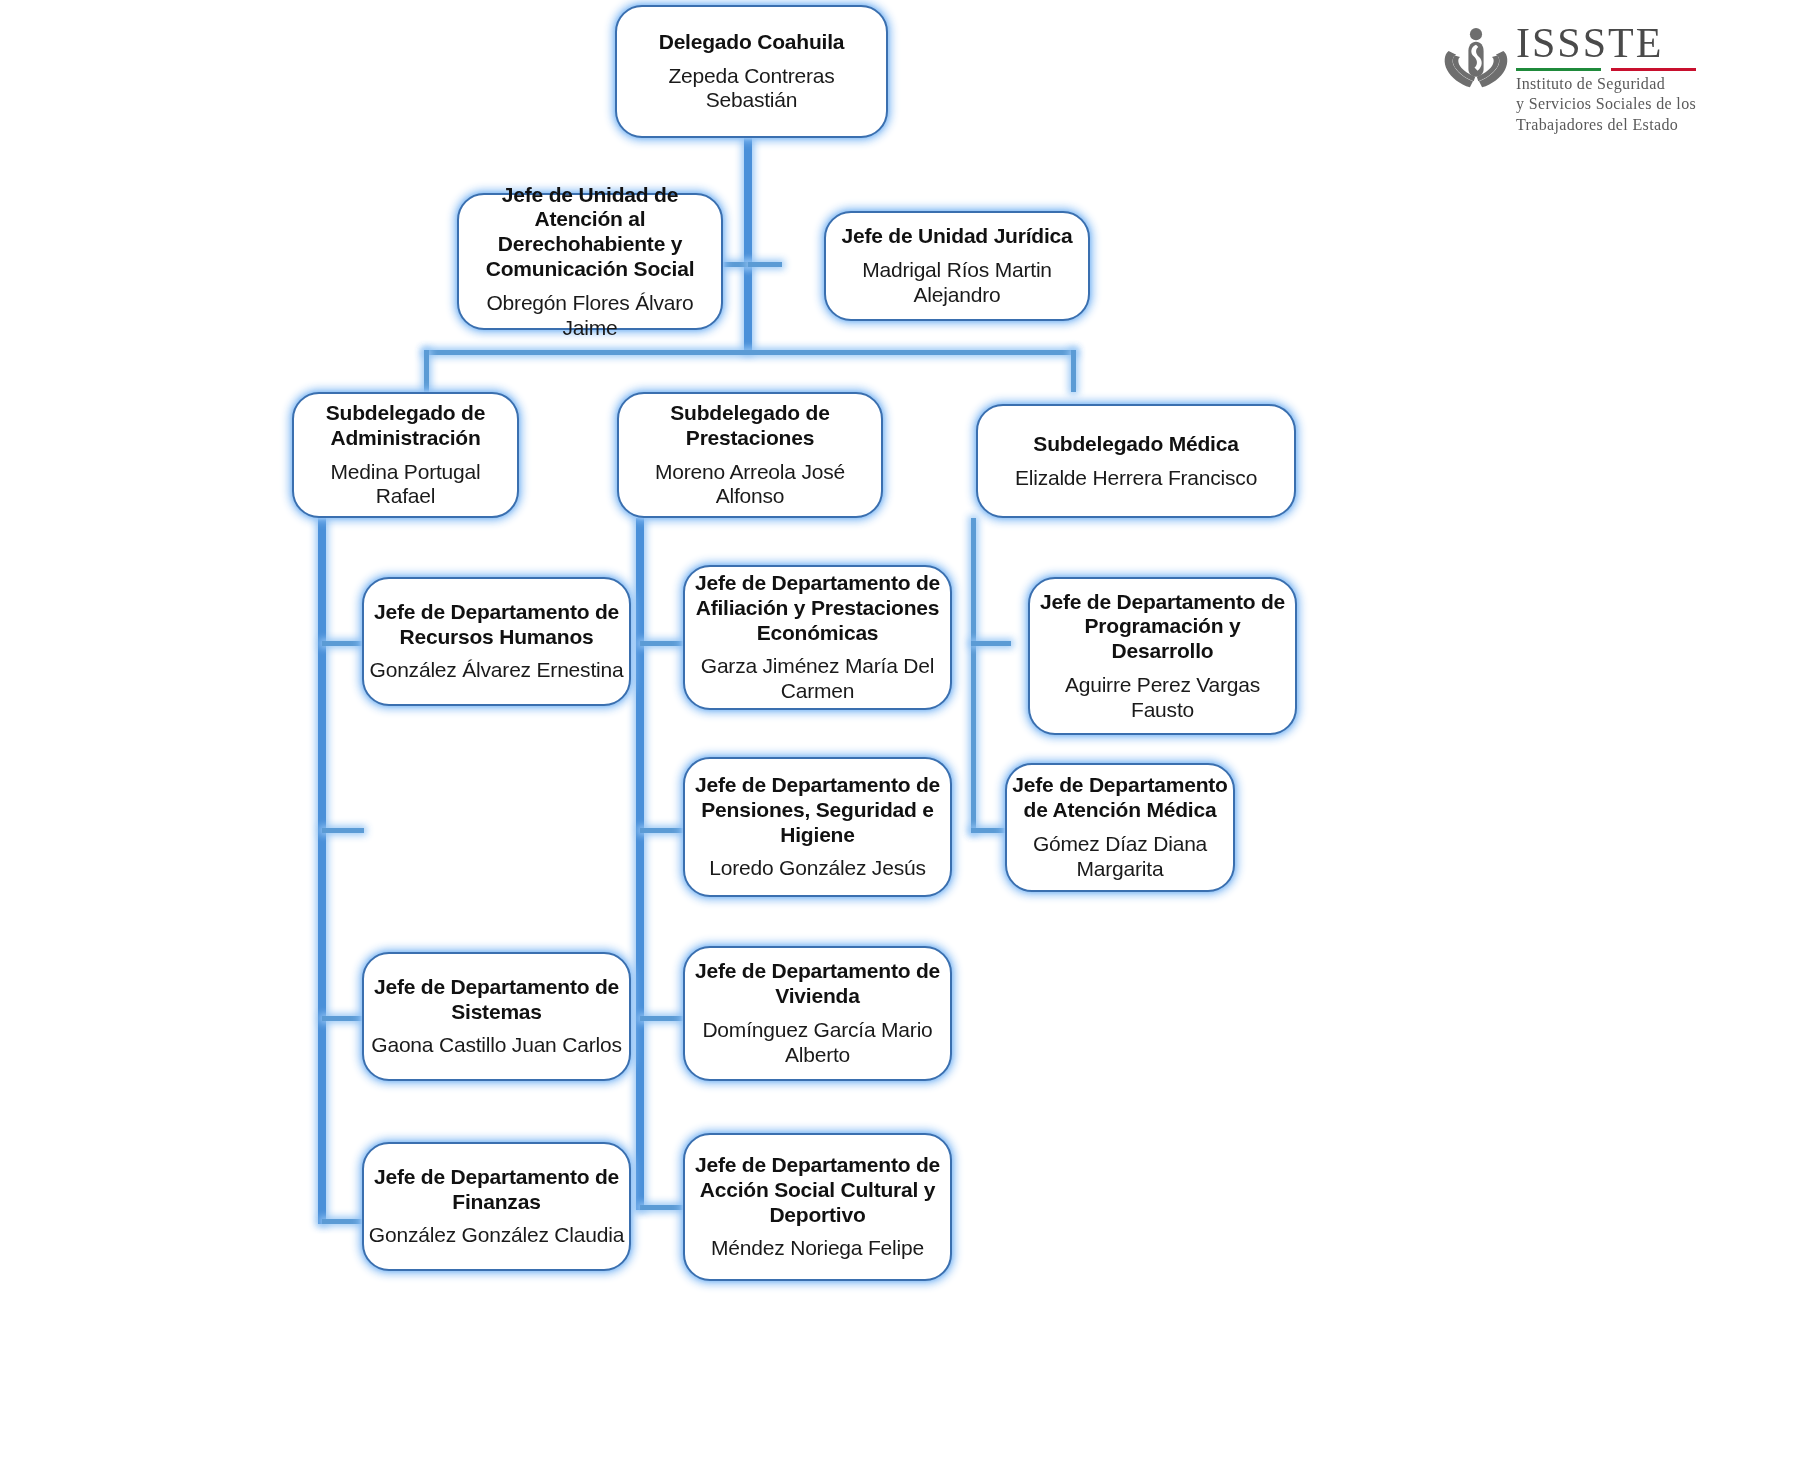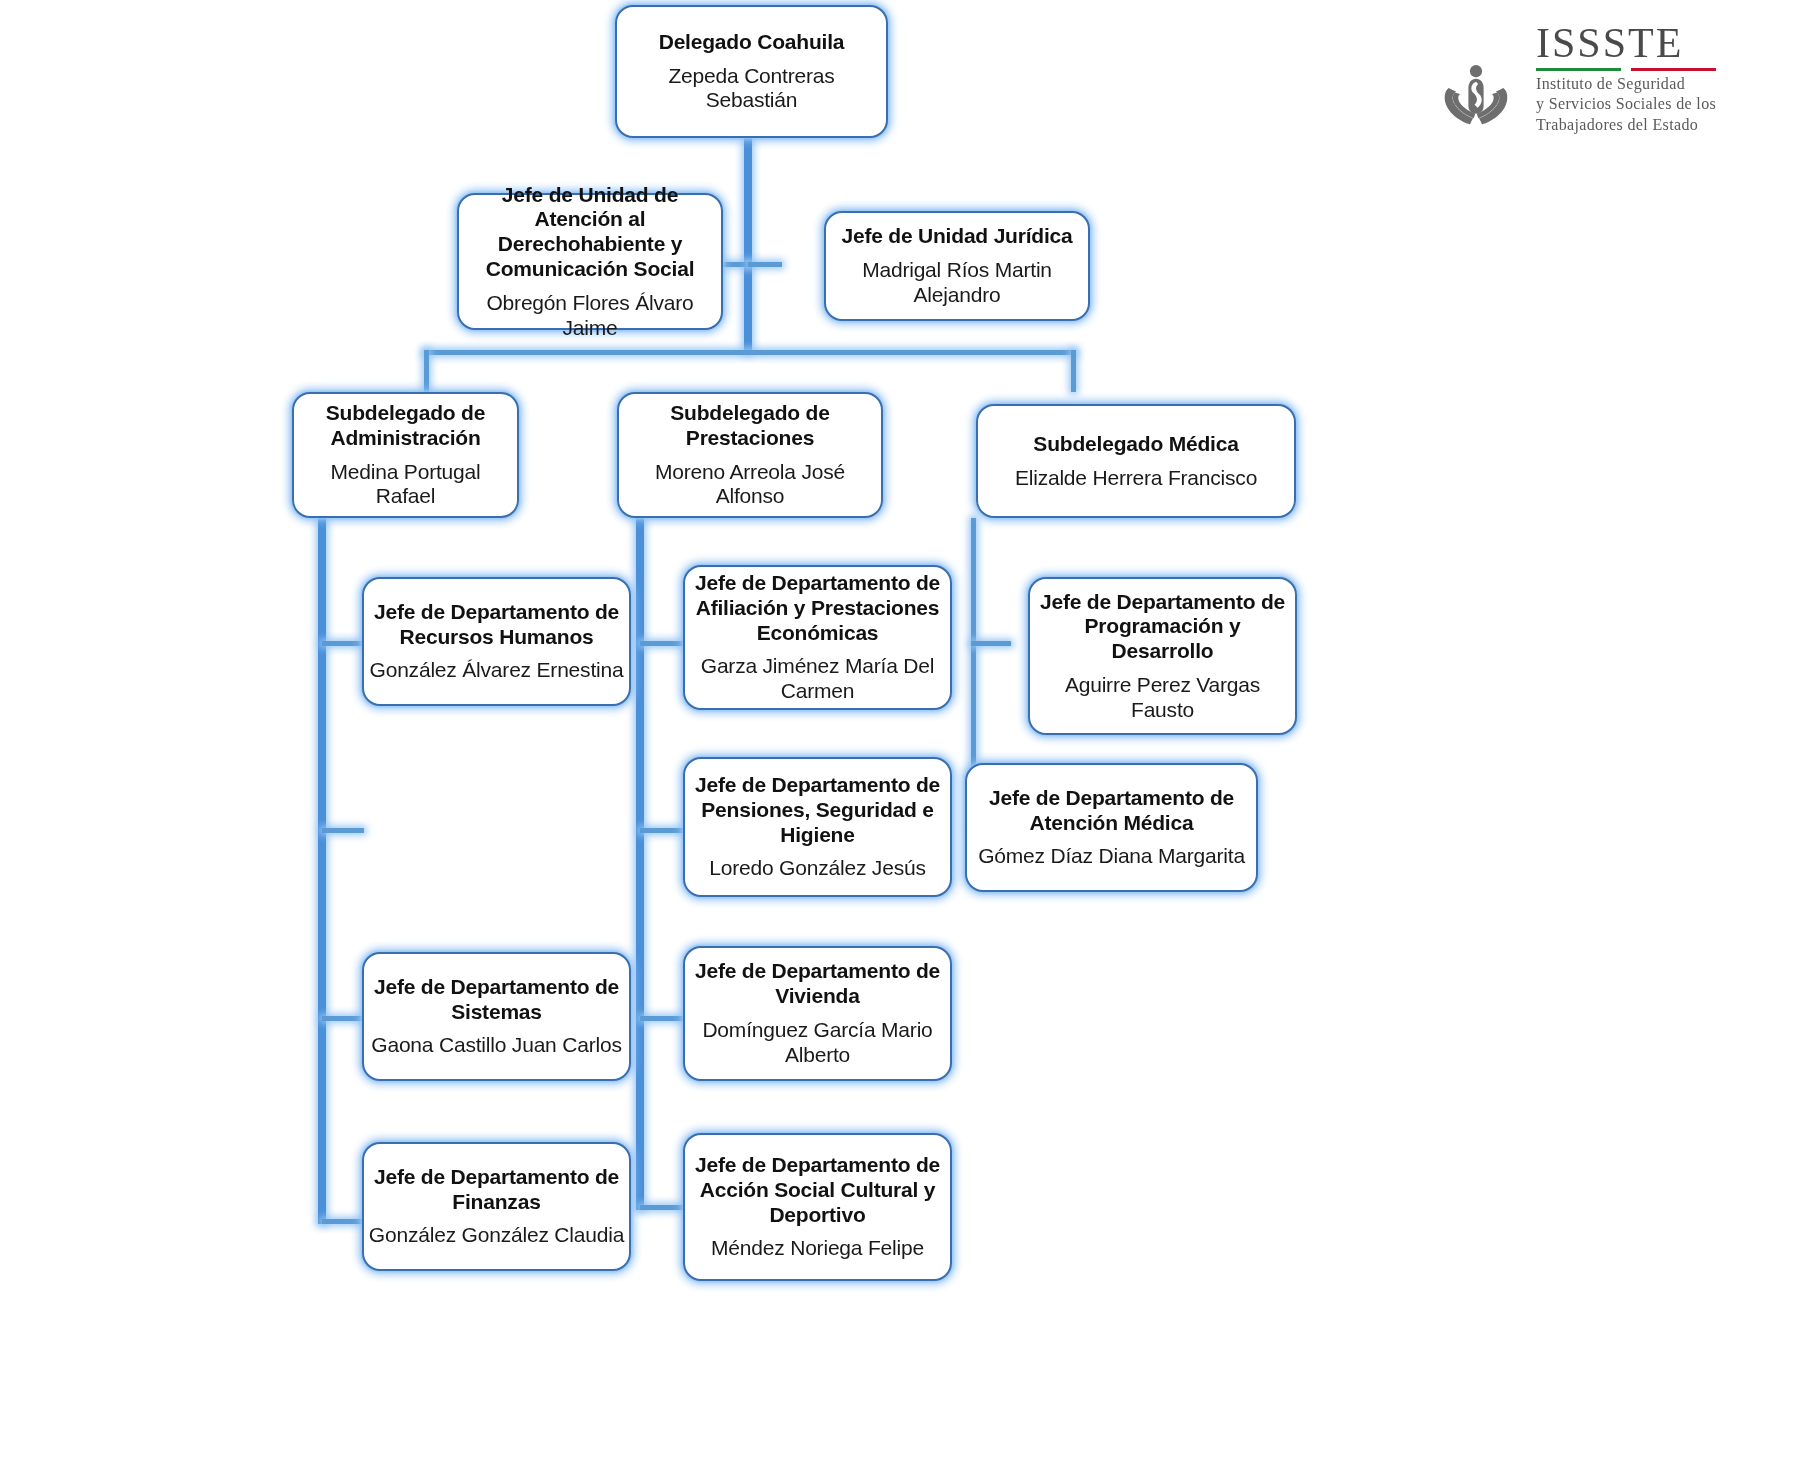--- a/index.html
+++ b/index.html
@@ -17,21 +17,21 @@
     background: #ffffff;
     overflow: hidden;
   }
 
   
   .node {
     position: absolute;
     box-sizing: border-box;
     background: #ffffff;
     border: 2.5px solid #3a6FAF;
-    border-radius: 18px;
+    border-radius: 27px;
     box-shadow: 0 0 9px 3px rgba(137, 190, 245, 0.95),
                 0 0 3px 1px rgba(176, 214, 250, 0.9);
     display: flex;
     flex-direction: column;
     align-items: center;
     justify-content: center;
     text-align: center;
     padding: 6px 4px;
     z-index: 5;
   }
@@ -64,22 +64,22 @@
     box-shadow: 0 0 7px 2.5px rgba(150, 198, 245, 0.92);
   }
   .conn.thick {
     background: #4A90D9;
   }
 
   
   #logo {
     position: absolute;
     display: flex;
-    align-items: flex-end;
-    gap: 22px;
+    align-items: flex-start;
+    gap: 2px;
     z-index: 8;
   }
   #logo .mark {
     width: 76px;
     height: 76px;
     flex: 0 0 auto;
   }
   #logo .wordmark {
     display: flex;
     flex-direction: column;
@@ -206,21 +206,21 @@
   <div class="node" style="left:683px; top:1133px; width:269px; height:148px;">
     <div class="title">Jefe de Departamento de Acción Social Cultural  y Deportivo</div>
     <div class="person">Méndez Noriega Felipe</div>
   </div>
 
   <div class="node" style="left:1028px; top:577px; width:269px; height:158px;">
     <div class="title">Jefe de Departamento de Programación y Desarrollo</div>
     <div class="person">Aguirre Perez Vargas Fausto</div>
   </div>
 
-  <div class="node" style="left:965px; top:763px; width:293px; height:129px;">
+  <div class="node" style="left:1005px; top:763px; width:230px; height:129px;">
     <div class="title">Jefe de Departamento de Atención Médica</div>
     <div class="person">Gómez Díaz Diana Margarita</div>
   </div>
 
   <div id="logo" style="left:1438px; top:22px;">
     <div class="mark">
       <svg viewBox="0 0 100 100" width="76" height="76" aria-hidden="true">
         <g fill="#6e6e6e">
 
           <path d="M14 38 C8 42 7 54 12 63 C17 73 29 82 42 86 L46 78 C35 74 25 66 21 58 C18 52 19 45 24 43 Z"></path>

